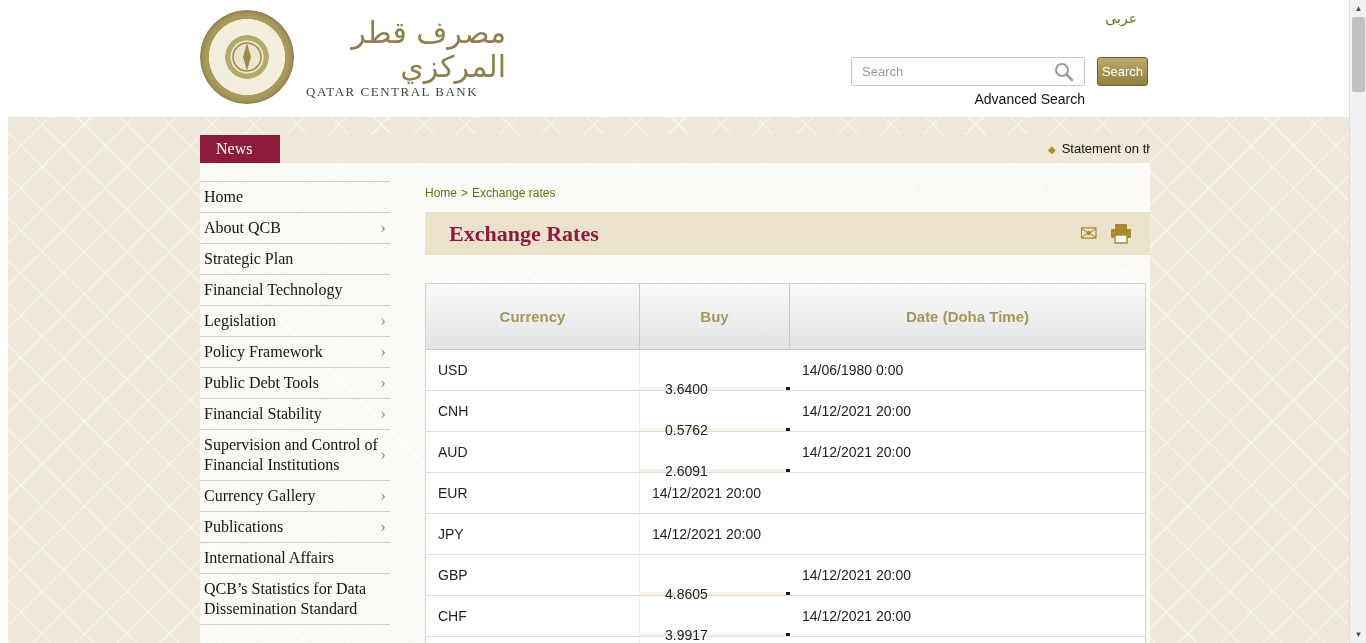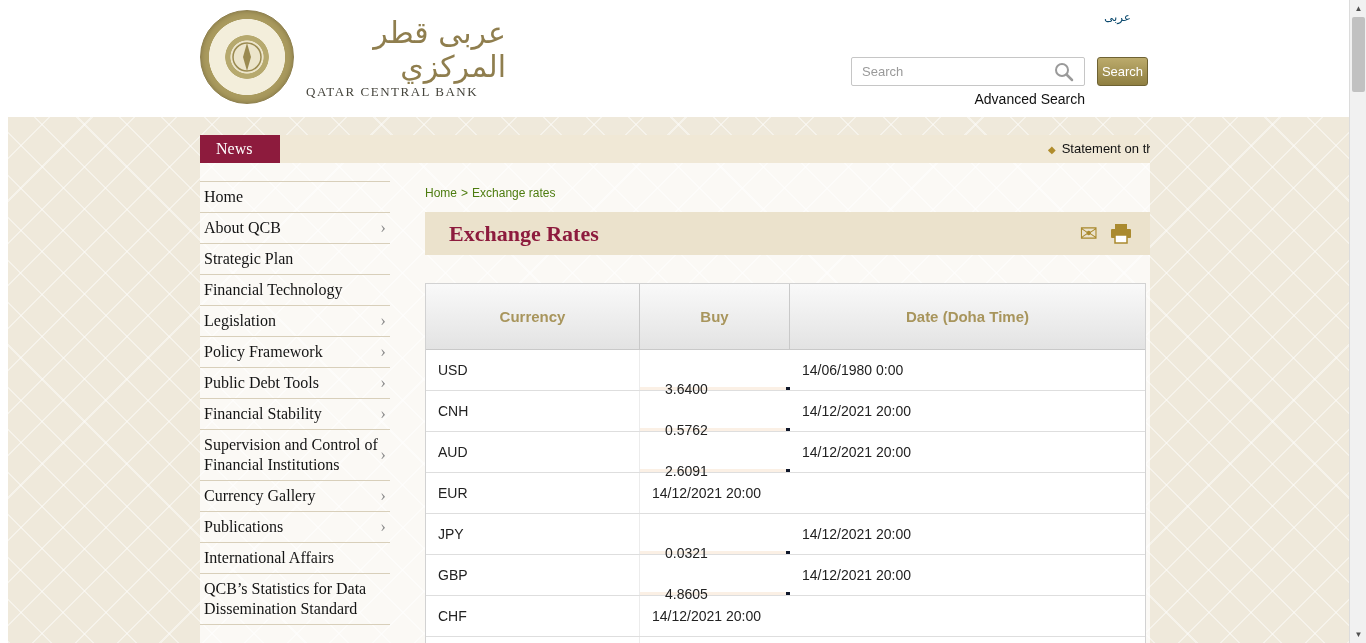--- a/index.html
+++ b/index.html
@@ -17,22 +17,22 @@
       repeating-linear-gradient(-45deg, rgba(255,255,255,.45) 0 1.5px, transparent 1.5px 30px);
   }
   .content-veil {
     position:absolute; left:200px; top:163px; width:950px; height:480px;
     background:rgba(255,255,255,0.72);
   }
 
   
   .top-header { position:absolute; left:0; top:0; width:1349px; height:117px; background:#fff; }
 
-  .lang-link { position:absolute; right:218px; top:10px; font-family:"DejaVu Sans",sans-serif;
-    font-size:12px; color:#0c4a6e; cursor:pointer; }
+  .lang-link { position:absolute; right:212px; top:10px; font-family:"DejaVu Sans",sans-serif;
+    font-size:14px; color:#4d7c0f; cursor:pointer; }
 
   .logo-block { position:absolute; left:200px; top:10px; width:300px; height:100px; cursor:pointer; }
   .seal { position:absolute; left:0; top:0; width:94px; height:94px; border-radius:50%;
     background: radial-gradient(circle at 50% 50%, #ece5cb 0 25%, #b6a96e 26% 33%, #f3eedb 34% 58%, #a99a5e 59% 80%, #cdc089 81% 100%);
     border:1px solid #8d7f4e; box-shadow: inset 0 0 5px rgba(60,50,20,.35);
     display:flex; align-items:center; justify-content:center; }
   .seal-emblem { width:34px; height:34px; }
   .calligraphy { position:absolute; left:106px; top:6px; width:200px;
     font-family:"DejaVu Sans",sans-serif; font-size:30px; line-height:34px; color:#8f7e4e; direction:rtl; }
   .bank-name { position:absolute; left:106px; top:74px; font-family:"Liberation Serif",serif;
@@ -115,21 +115,21 @@
   <div class="top-header">
     <span class="lang-link">عربى</span>
 
     <div class="logo-block">
       <div class="seal">
         <svg class="seal-emblem" viewBox="0 0 34 34">
           <path d="M17 3 L21 17 L17 31 L13 17 Z" fill="#9a8a50"></path>
           <circle cx="17" cy="17" r="14" fill="none" stroke="#9a8a50" stroke-width="1.5"></circle>
         </svg>
       </div>
-      <div class="calligraphy">عربى قطر المركزي</div>
+      <div class="calligraphy">مصرف قطر المركزي</div>
       <div class="bank-name">QATAR CENTRAL BANK</div>
     </div>
 
     <input class="search-input" type="text" placeholder="Search" style="">
     <svg class="search-glass" viewBox="0 0 22 22">
       <circle cx="9" cy="9" r="6" fill="none" stroke="#9a9a9a" stroke-width="2"></circle>
       <line x1="13.5" y1="13.5" x2="19" y2="19" stroke="#9a9a9a" stroke-width="2.5" stroke-linecap="round"></line>
     </svg>
     <button class="search-button">Search</button>
     <div class="advanced-search">Advanced Search</div>
@@ -234,30 +234,30 @@
         <div class="td col-currency">AUD</div>
         <div class="td col-buy">2.6091</div>
         <div class="td col-date">14/12/2021 20:00</div>
       </div>
       <div class="trow">
         <div class="td col-currency">EUR</div>
         <div class="td col-date">14/12/2021 20:00</div>
       </div>
       <div class="trow">
         <div class="td col-currency">JPY</div>
-        <div class="td col-buy">0.0321</div>
         <div class="td col-date">14/12/2021 20:00</div>
       </div>
       <div class="trow">
         <div class="td col-currency">GBP</div>
         <div class="td col-buy">4.8605</div>
         <div class="td col-date">14/12/2021 20:00</div>
       </div>
       <div class="trow">
         <div class="td col-currency">CHF</div>
+        <div class="td col-buy">3.9917</div>
         <div class="td col-date">14/12/2021 20:00</div>
       </div>
       <div class="trow partial">
         <div class="td col-currency"></div>
         <div class="td col-buy"></div>
         <div class="td col-date"></div>
       </div>
     </div>
   </div>
 

